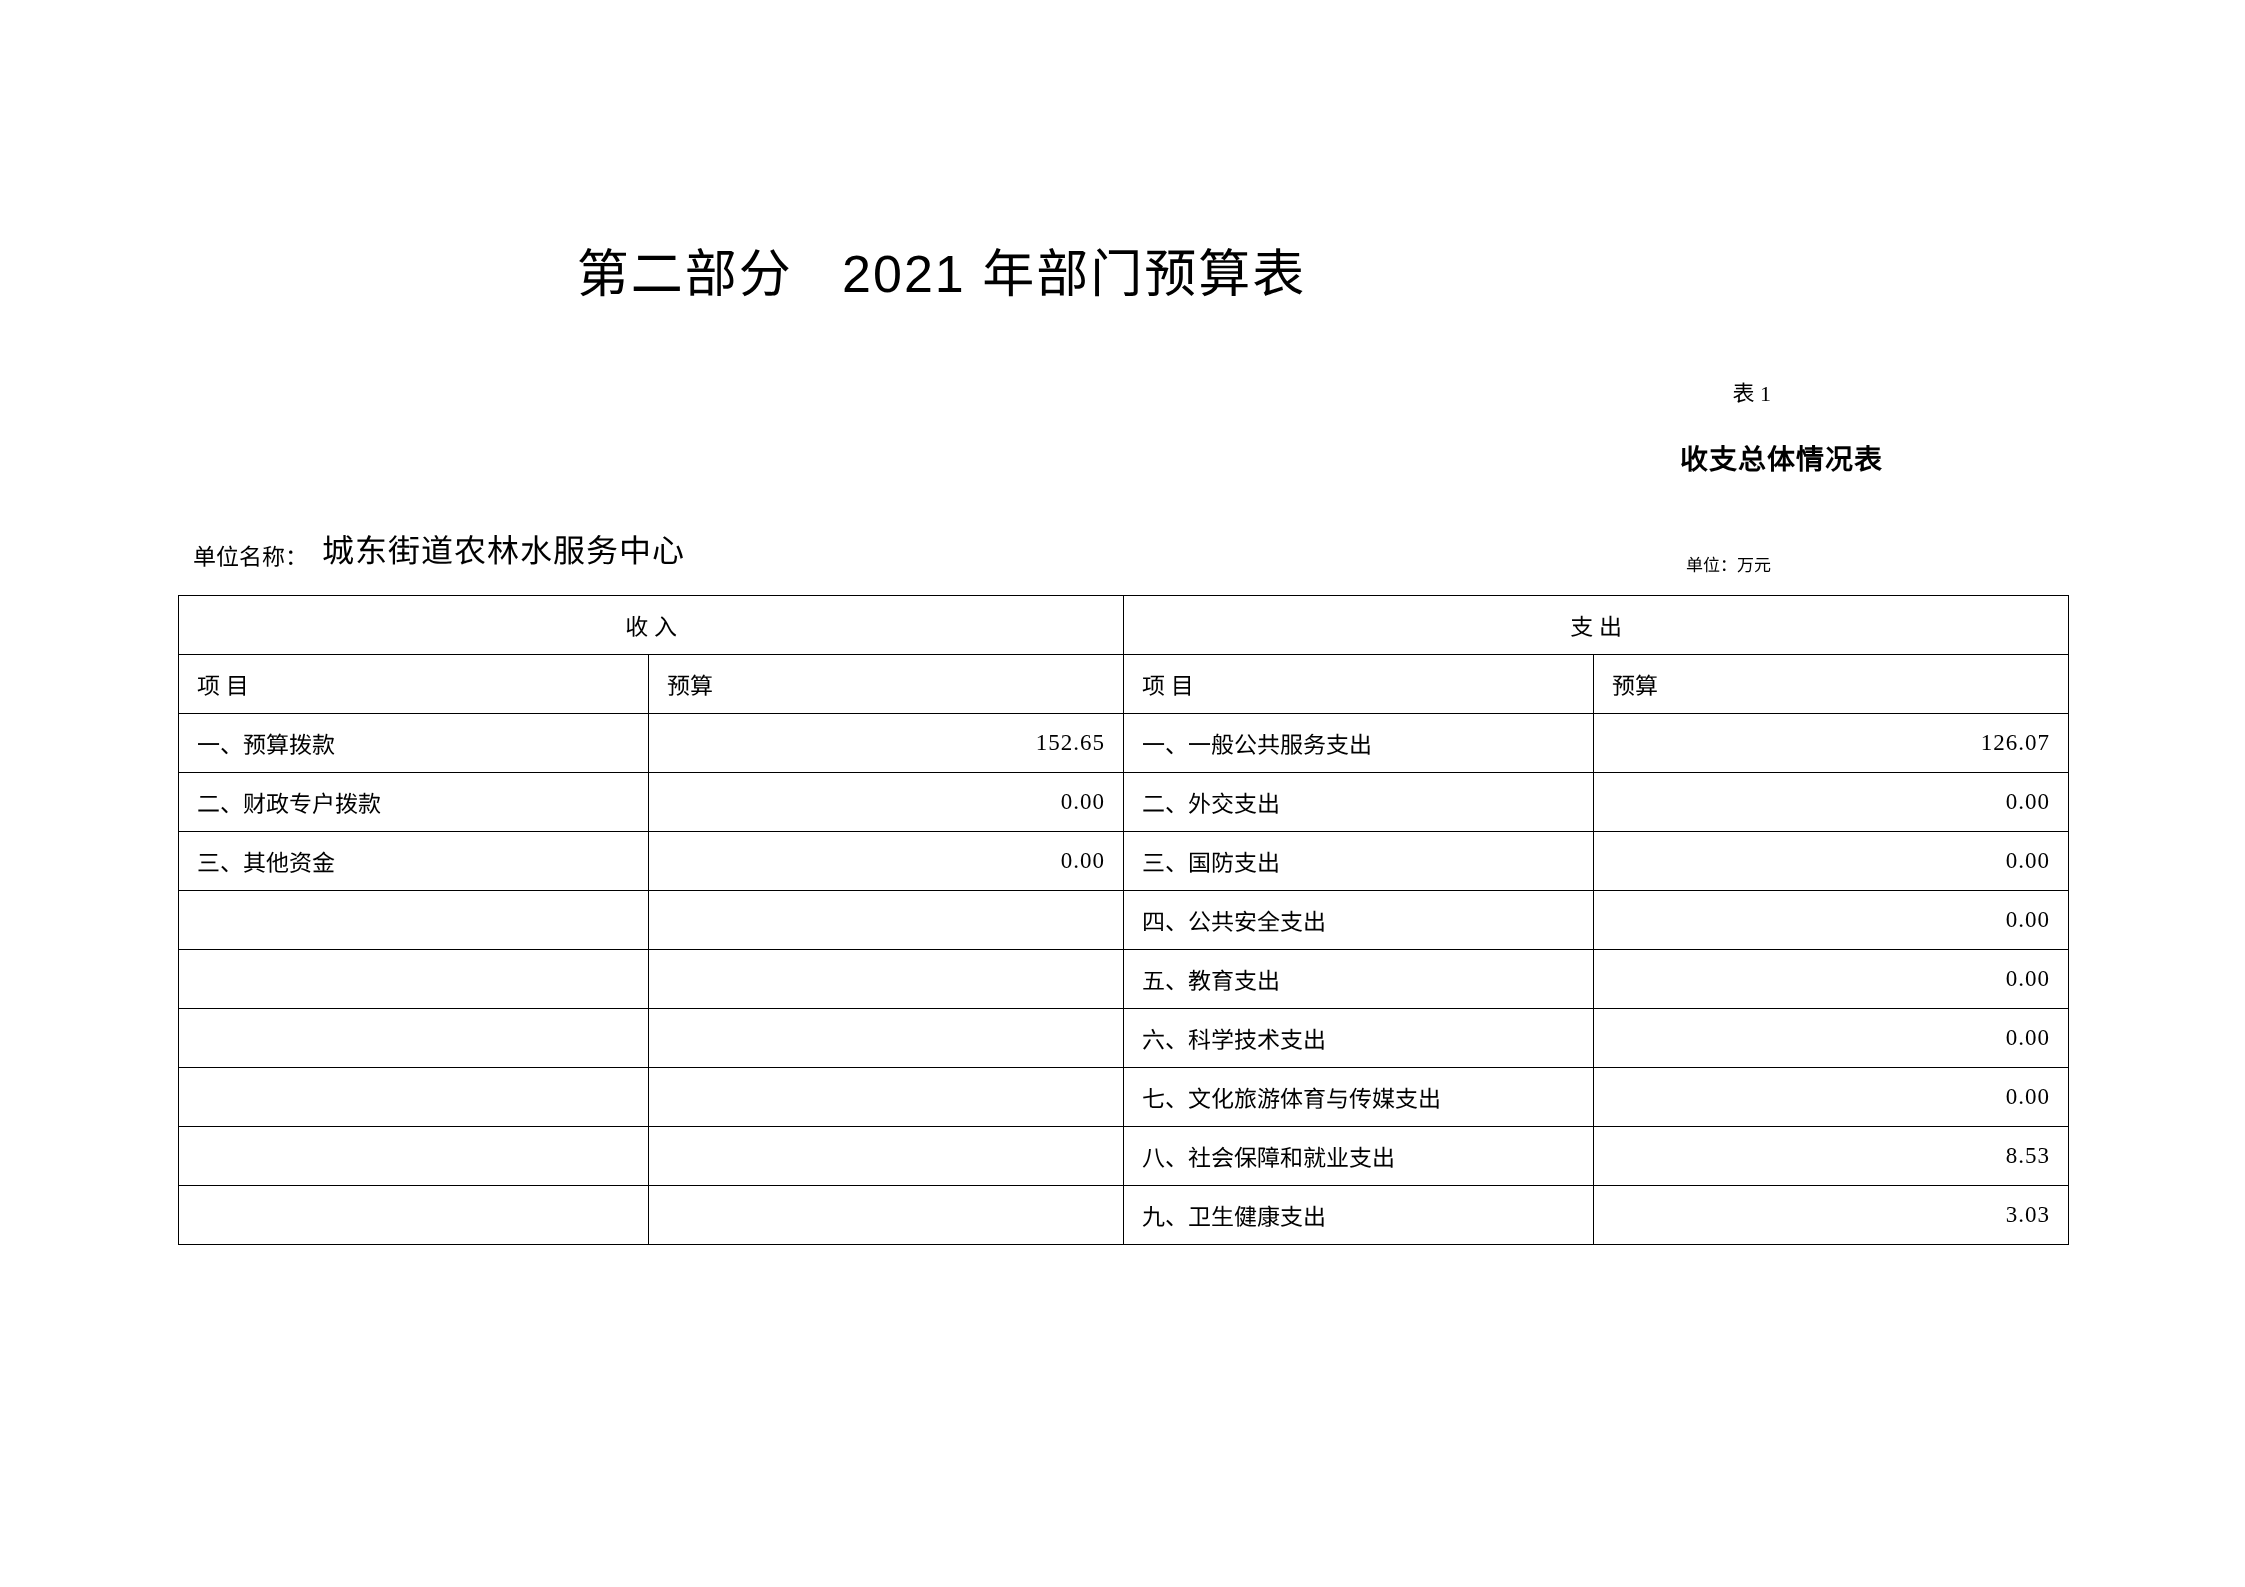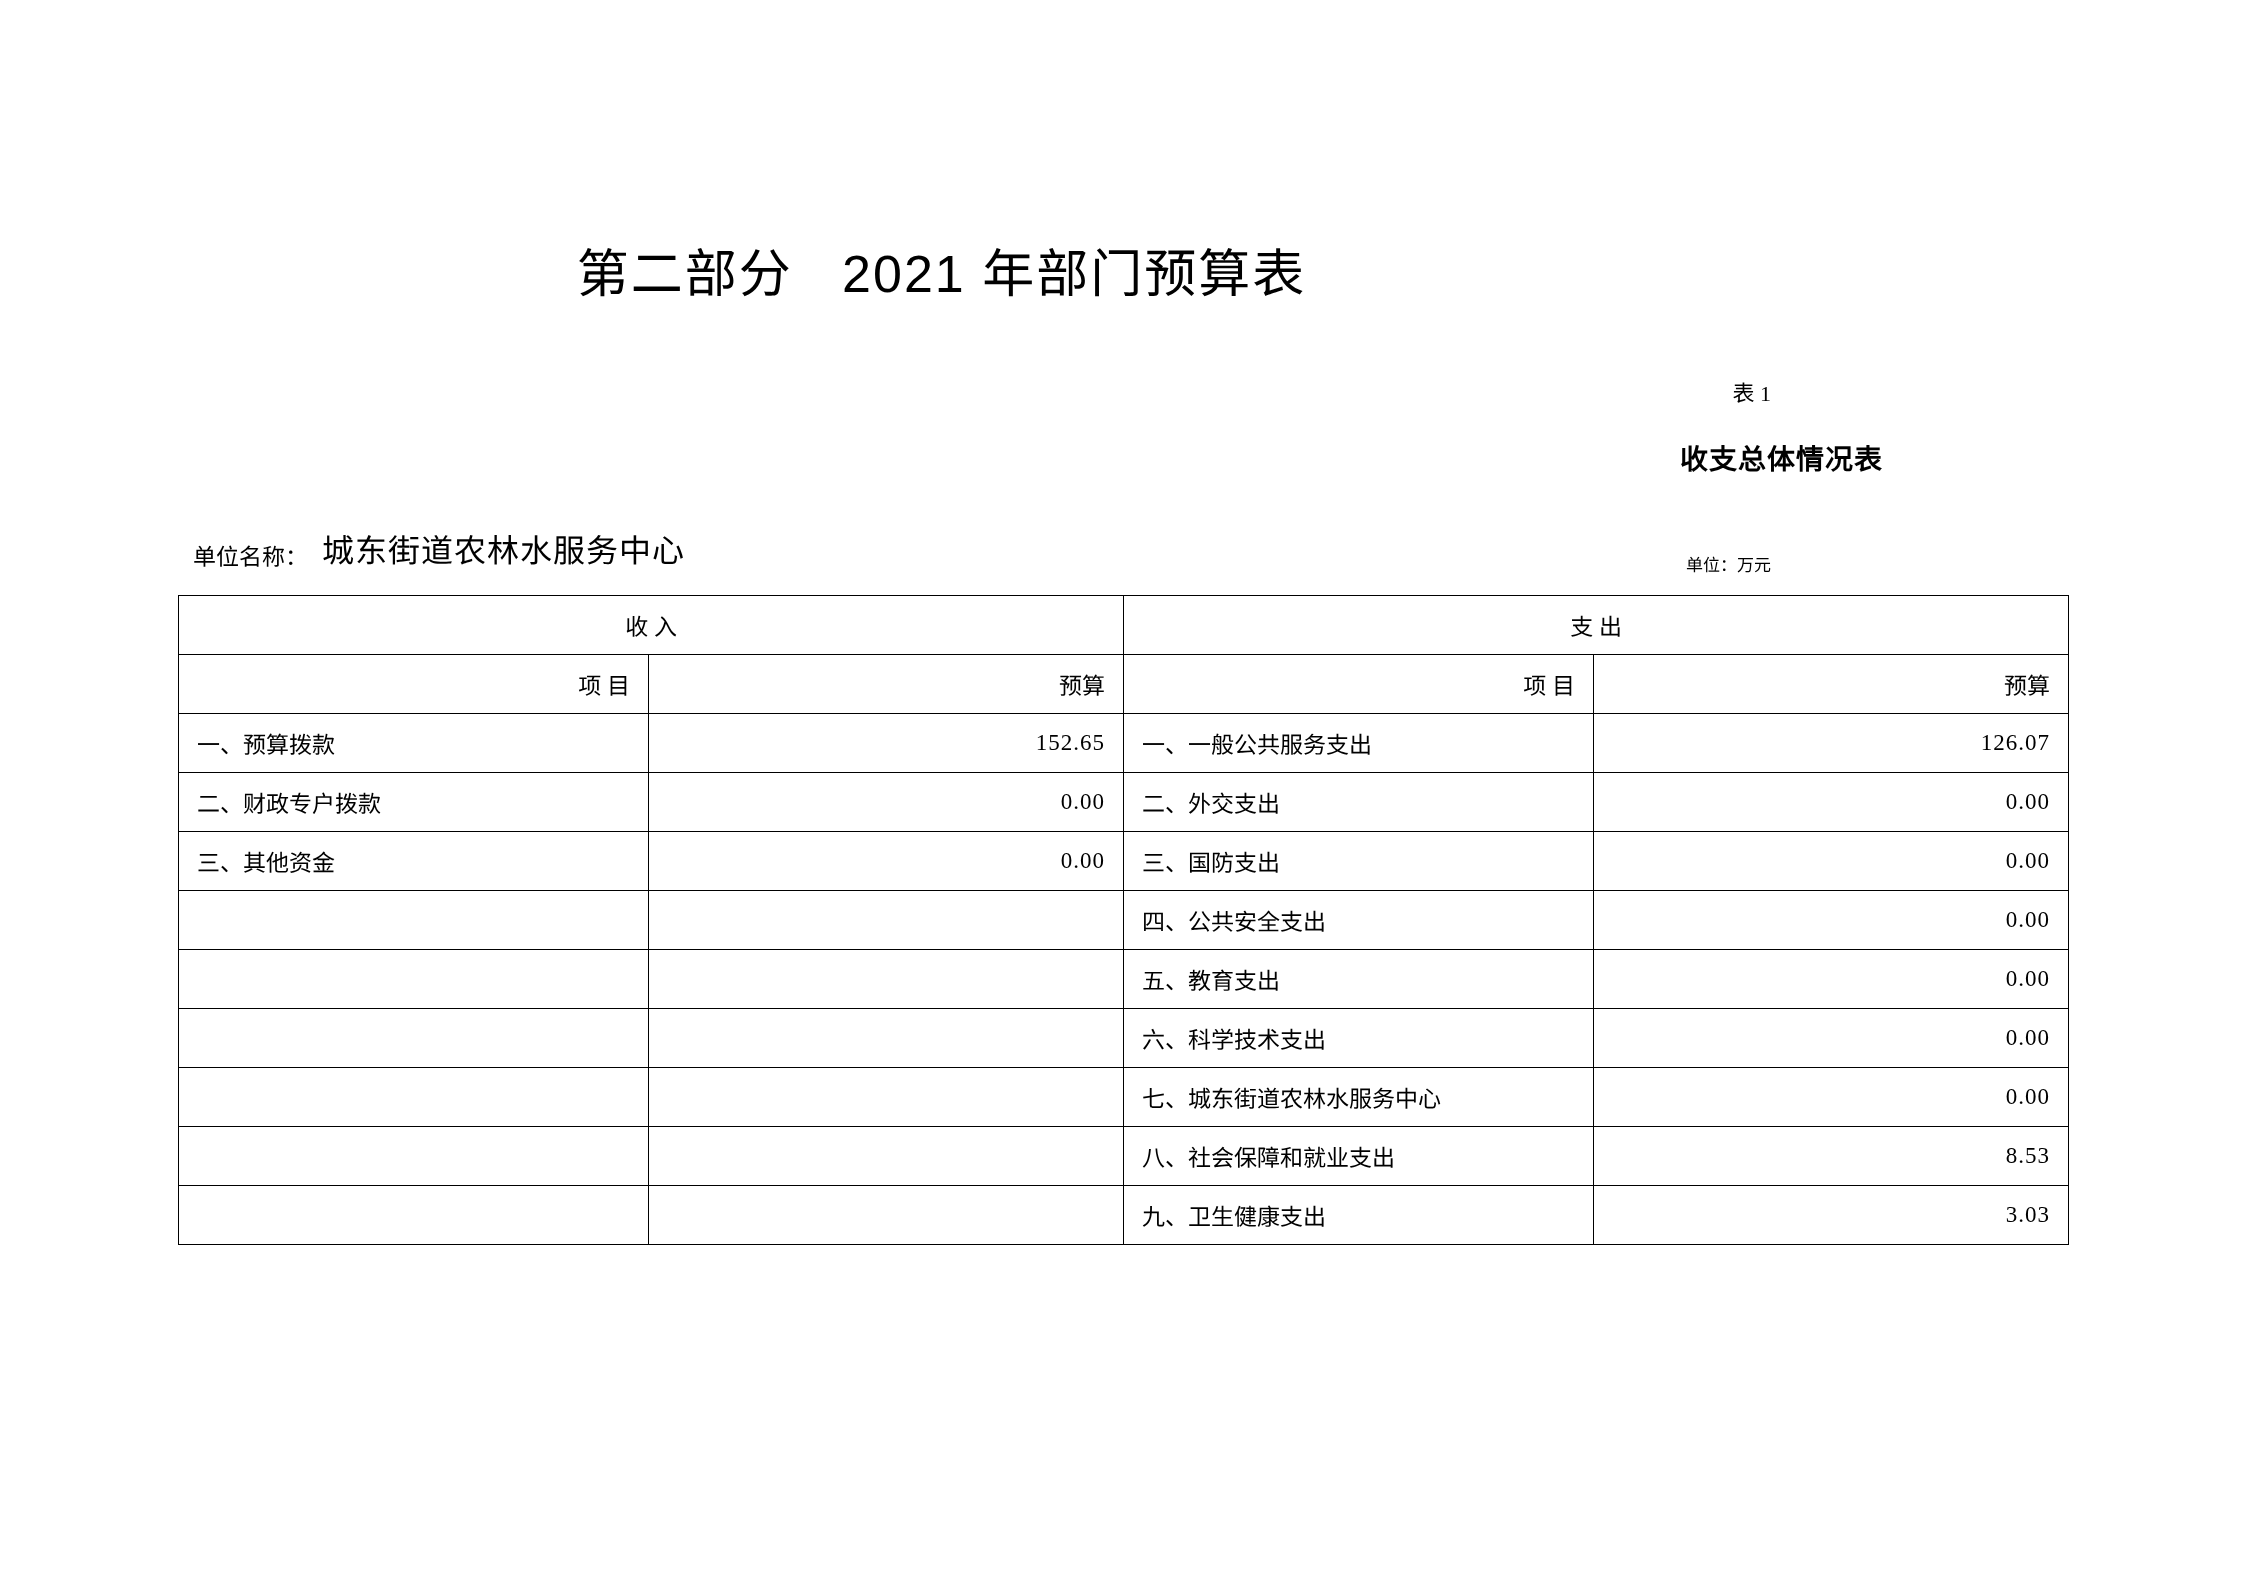--- a/index.html
+++ b/index.html
@@ -94,21 +94,21 @@
     font-size: 23px;
     font-weight: normal;
     font-family: "Liberation Serif", "DejaVu Serif", serif;
     vertical-align: middle;
   }
   .grp-head {
     text-align: center;
     letter-spacing: 0px;
   }
   .col-head {
-    text-align: right;
+    text-align: left;
     margin-top: 44px;
   }
   .item-cell {
     text-align: left;
   }
   .num-cell {
     text-align: right;
     font-family: "Liberation Serif", "DejaVu Serif", serif;
     letter-spacing: 1px;
   }
@@ -186,21 +186,21 @@
         </tr>
         <tr>
           <td class="item-cell"></td>
           <td class="num-cell"></td>
           <td class="item-cell">六、科学技术支出</td>
           <td class="num-cell">0.00</td>
         </tr>
         <tr>
           <td class="item-cell"></td>
           <td class="num-cell"></td>
-          <td class="item-cell">七、城东街道农林水服务中心</td>
+          <td class="item-cell">七、文化旅游体育与传媒支出</td>
           <td class="num-cell">0.00</td>
         </tr>
         <tr>
           <td class="item-cell"></td>
           <td class="num-cell"></td>
           <td class="item-cell">八、社会保障和就业支出</td>
           <td class="num-cell">8.53</td>
         </tr>
         <tr>
           <td class="item-cell"></td>

